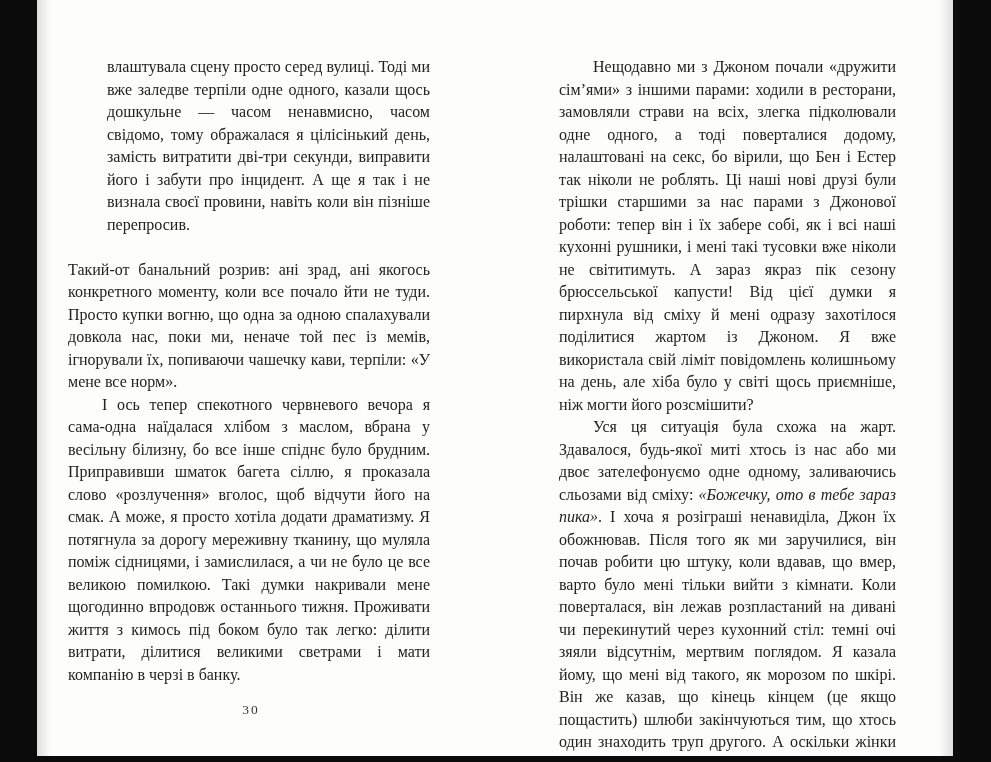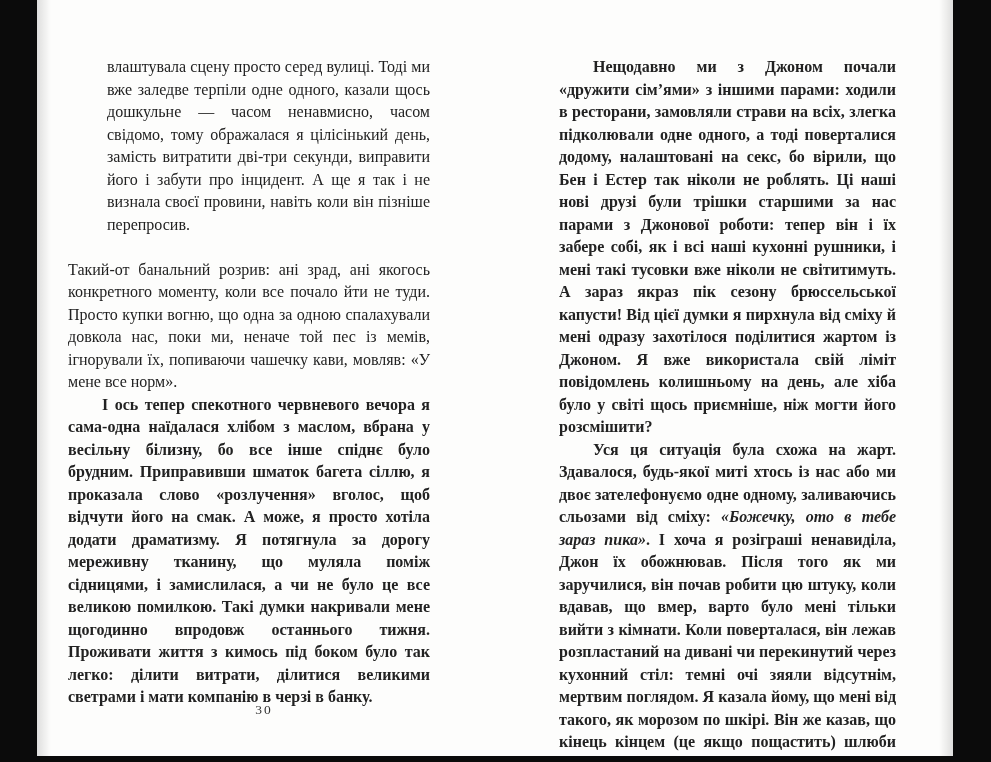--- a/index.html
+++ b/index.html
@@ -58,51 +58,51 @@
     font-size:16px;
     line-height:22.5px;
     color:var(--text);
   }
   .page-left .text-flow{left:31px;width:362px;}
   .page-right .text-flow{left:64px;width:337px;}
   .para{
     text-align:justify;
     text-justify:inter-word;
   }
-  .para.indent{text-indent:34px;font-weight:bold;}
+  .para.indent{text-indent:34px;}
   .para.flush{text-indent:0;}
   .para.block-indent{margin-left:39px;}
   .para.space-before{margin-top:22.5px;}
   .italic{font-style:italic;}
   .page-number{
     position:absolute;
     top:702px;
     text-align:center;
     font-size:13.5px;
     letter-spacing:2px;
     color:var(--page-number);
   }
-  .page-left .page-number{left:46px;width:362px;}
+  .page-left .page-number{left:33px;width:362px;}
   .page-right .page-number{left:64px;width:337px;}
 </style>
 </head>
 <body>
 
 <div class="book">
   <div class="edge edge-left"></div>
   <div class="edge edge-right"></div>
   <div class="edge-bottom"></div>
   <div class="edge-fade-left"></div>
   <div class="edge-fade-right"></div>
 
   <div class="spread">
     <div class="page page-left">
       <div class="text-flow">
           <p class="para block-indent"><span>влаштувала сцену просто серед вулиці. Тоді ми вже заледве терпіли одне одного, казали щось дошкульне — часом ненавмисно, часом свідомо, тому ображалася я цілісінький день, замість витратити дві-три секунди, виправити його і забути про інцидент. А ще я так і не визнала своєї провини, навіть коли він пізніше перепросив.</span></p>
-          <p class="para flush space-before"><span>Такий-от банальний розрив: ані зрад, ані якогось конкретного моменту, коли все почало йти не туди. Просто купки вогню, що одна за одною спалахували довкола нас, поки ми, неначе той пес із мемів, ігнорували їх, попиваючи чашечку кави, мовляв: «У мене все норм».</span></p>
+          <p class="para flush space-before"><span>Такий-от банальний розрив: ані зрад, ані якогось конкретного моменту, коли все почало йти не туди. Просто купки вогню, що одна за одною спалахували довкола нас, поки ми, неначе той пес із мемів, ігнорували їх, попиваючи чашечку кави, терпіли: «У мене все норм».</span></p>
           <p class="para indent"><span>І ось тепер спекотного червневого вечора я сама-одна наїдалася хлібом з маслом, вбрана у весільну білизну, бо все інше спіднє було брудним. Приправивши шматок багета сіллю, я проказала слово «розлучення» вголос, щоб відчути його на смак. А може, я просто хотіла додати драматизму. Я потягнула за дорогу мереживну тканину, що муляла поміж сідницями, і замислилася, а чи не було це все великою помилкою. Такі думки накривали мене щогодинно впродовж останнього тижня. Проживати життя з кимось під боком було так легко: ділити витрати, ділитися великими светрами і мати компанію в черзі в банку.</span></p>
         </div>
       <div class="page-number">30</div>
     </div>
     <div class="page page-right">
       <div class="text-flow">
           <p class="para indent"><span>Нещодавно ми з Джоном почали «дружити сім’ями» з іншими парами: ходили в ресторани, замовляли страви на всіх, злегка підколювали одне одного, а тоді поверталися додому, налаштовані на секс, бо вірили, що Бен і Естер так ніколи не роблять. Ці наші нові друзі були трішки старшими за нас парами з Джонової роботи: тепер він і їх забере собі, як і всі наші кухонні рушники, і мені такі тусовки вже ніколи не світитимуть. А зараз якраз пік сезону брюссельської капусти! Від цієї думки я пирхнула від сміху й мені одразу захотілося поділитися жартом із Джоном. Я вже використала свій ліміт повідомлень колишньому на день, але хіба було у світі щось приємніше, ніж могти його розсмішити?</span></p>
           <p class="para indent"><span>Уся ця ситуація була схожа на жарт. Здавалося, будь-якої миті хтось із нас або ми двоє зателефонуємо одне одному, заливаючись сльозами від сміху: </span><span class="italic">«Божечку, ото в тебе зараз пика»</span><span>. І хоча я розіграші ненавиділа, Джон їх обожнював. Після того як ми заручилися, він почав робити цю штуку, коли вдавав, що вмер, варто було мені тільки вийти з кімнати. Коли поверталася, він лежав розпластаний на дивані чи перекинутий через кухонний стіл: темні очі зяяли відсутнім, мертвим поглядом. Я казала йому, що мені від такого, як морозом по шкірі. Він же казав, що кінець кінцем (це якщо пощастить) шлюби закінчуються тим, що хтось один знаходить труп другого. А оскільки жінки переважно живуть довше</span></p>
         </div>
     </div>

